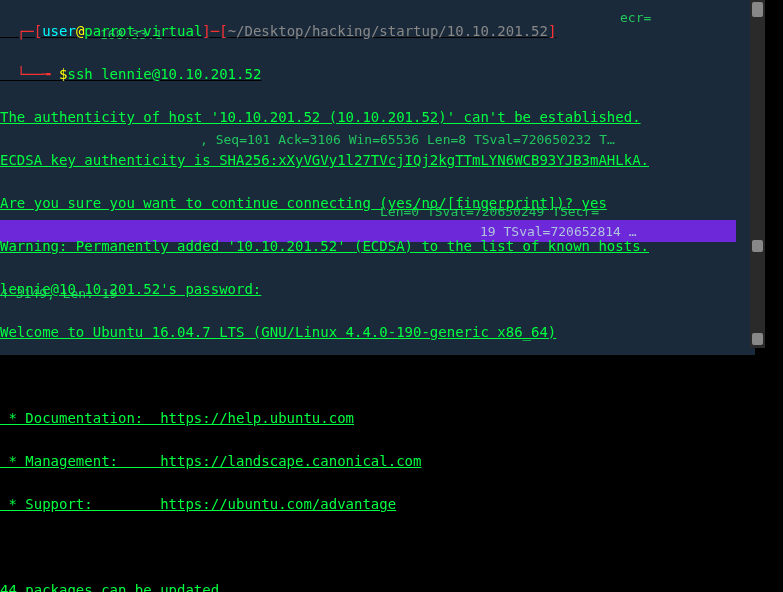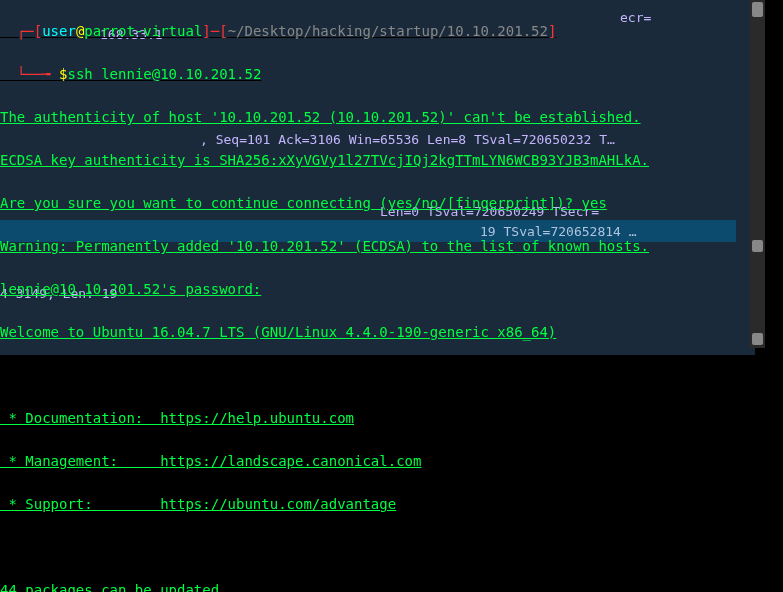--- a/index.html
+++ b/index.html
@@ -21,21 +21,21 @@
       position: absolute;
       top: 0;
       left: 0;
       width: 755px;
       height: 355px;
       background: #1a2a3a;
       z-index: 0;
     }
     .bg-text {
       position: absolute;
-      color: #c4b5fd;
+      color: #22c55e;
       font-size: 13px;
       white-space: nowrap;
       overflow: hidden;
     }
     .scrollbar-bg {
       position: absolute;
       right: 18px;
       top: 0;
       width: 15px;
       height: 348px;
@@ -64,21 +64,21 @@
     }
     .red { color: #ff3333; }
     .green { color: #00ff41; }
     .cyan { color: #00ffff; }
     .yellow { color: #ffff00; }
     .gray { color: #888; }
     .highlight-row {
       position: absolute;
       left: 0;
       height: 22px;
-      background: #0c4a6e;
+      background: #6d28d9;
       z-index: 2;
     }
   </style>
 </head>
 <body>
 
 <div class="bg-pane">
   <div class="bg-text" style="top:8px; left:620px;">ecr=</div>
   <div class="bg-text" style="top:25px; left:100px;">168.33.1</div>
   <div class="bg-text" style="top:130px; left:200px;">, Seq=101 Ack=3106 Win=65536 Len=8 TSval=720650232 T…</div>

